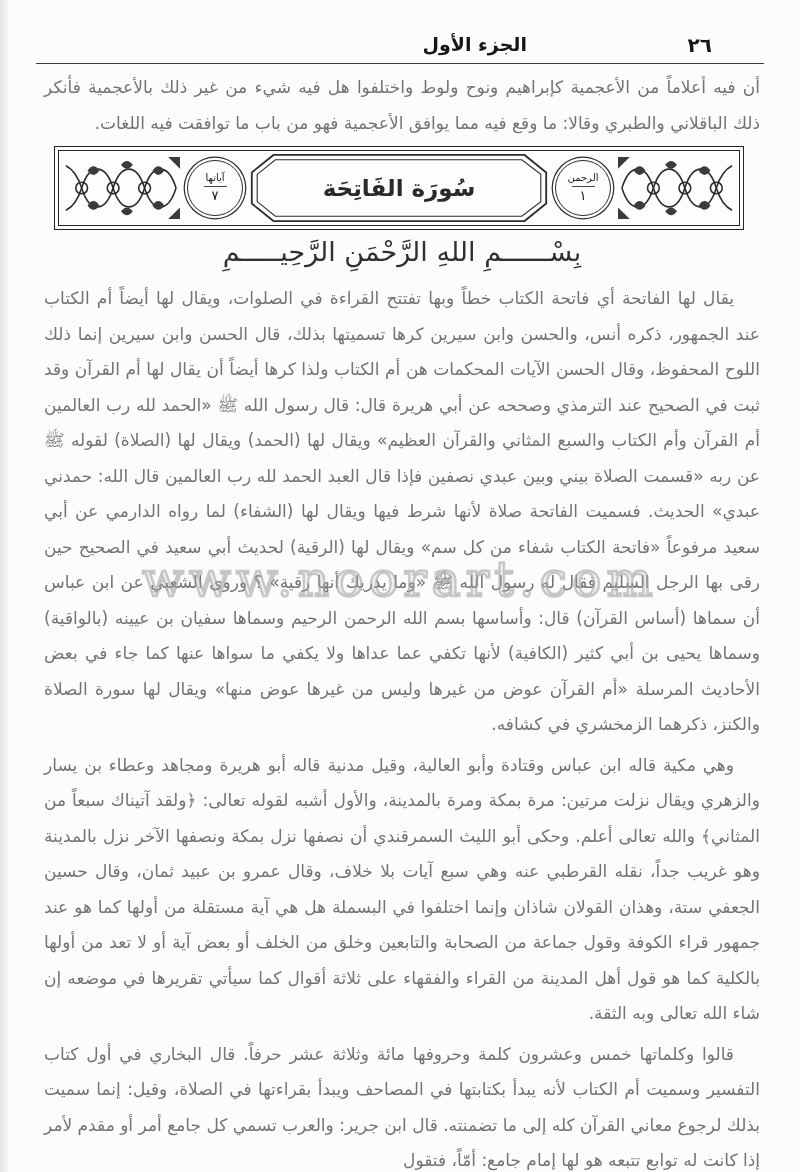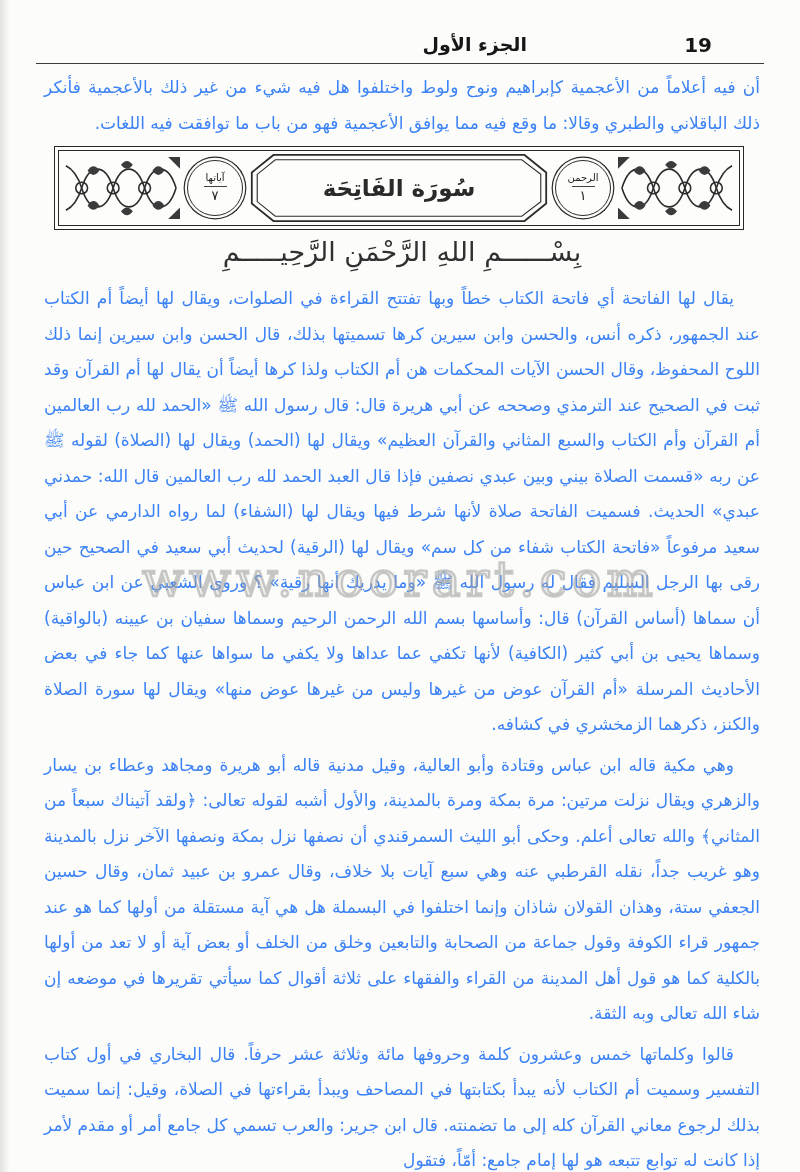--- a/index.html
+++ b/index.html
@@ -33,21 +33,21 @@
     position:absolute; top:63px; left:36px; right:36px;
     border-top:1.6px solid #3c3c3c;
   }
   
   .content{
     position:absolute; top:70px; right:40px; left:44px;
   }
   .para{
     font-size:17px; line-height:35.5px;
     text-align:justify; text-justify:inter-word;
-    color:#3b82f6;
+    color:#737373;
     margin-bottom:5px;
   }
   .para.indent{ text-indent:26px; }
   
   .banner{
     height:84px; margin:2px 16px 4px 10px;
     border:1.6px solid #262626;
     padding:3px;
     background:#fdfdfb;
   }
@@ -104,21 +104,21 @@
     pointer-events:none; white-space:nowrap;
     z-index:5;
   }
 </style>
 </head>
 <body>
 
 <div class="page">
 
   <div class="hdr-title">الجزء الأول</div>
-  <div class="hdr-pagenum">19</div>
+  <div class="hdr-pagenum">٢٦</div>
   <div class="hdr-rule"></div>
 
   <div class="content">
 
     <p class="para">أن فيه أعلاماً من الأعجمية كإبراهيم ونوح ولوط واختلفوا هل فيه شيء من غير ذلك بالأعجمية فأنكر ذلك الباقلاني والطبري وقالا: ما وقع فيه مما يوافق الأعجمية فهو من باب ما توافقت فيه اللغات.</p>
 
     <div class="banner">
       <div class="banner-inner">
 
         <div class="arabesque">

